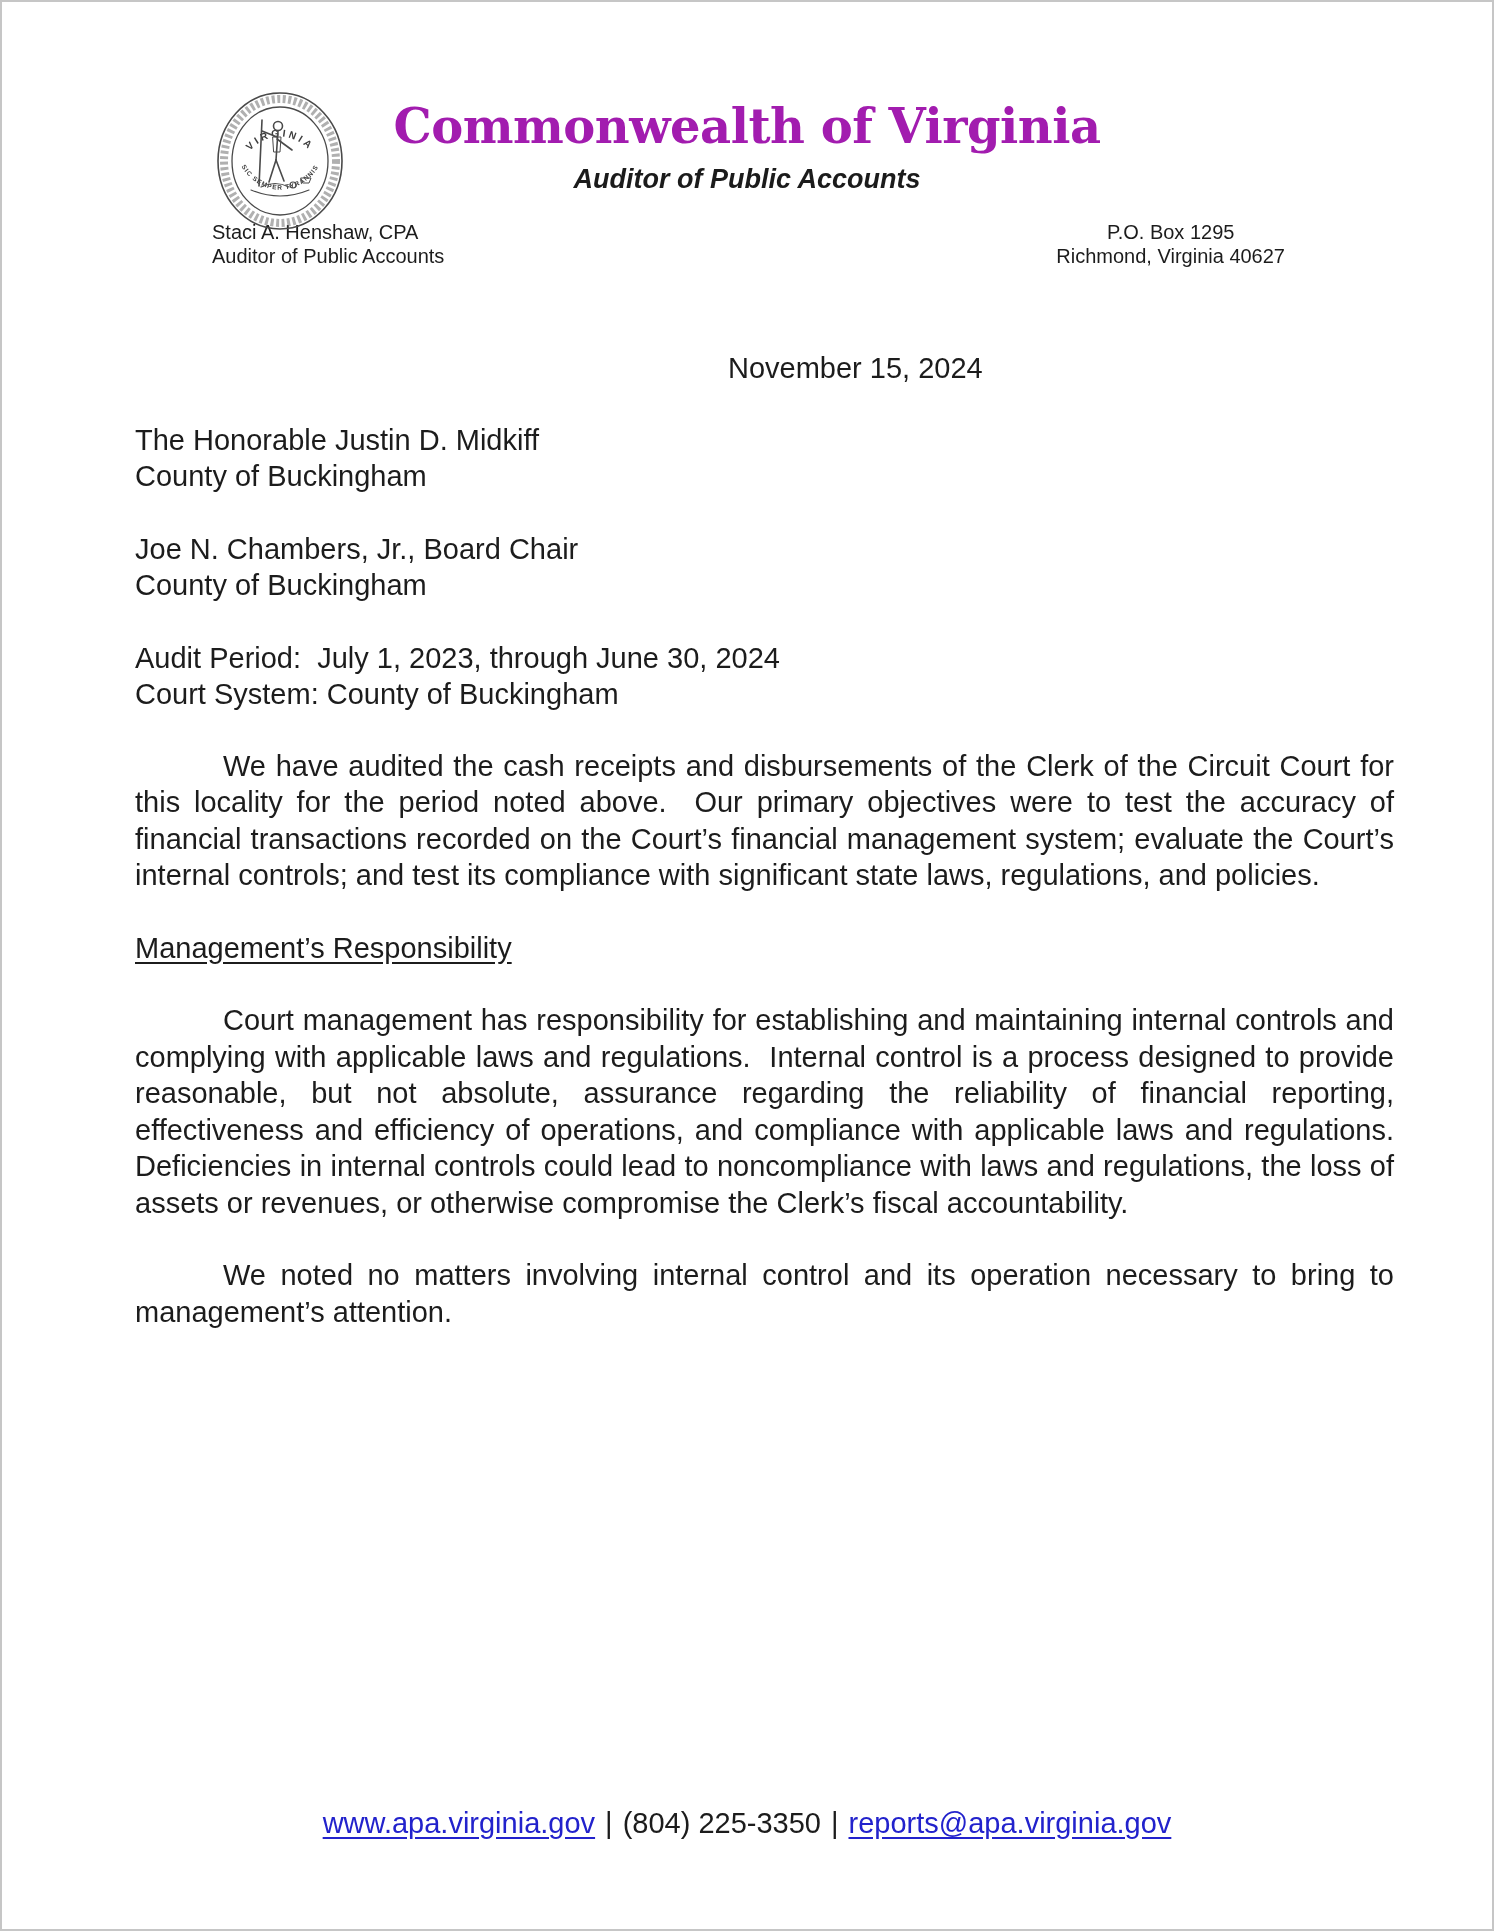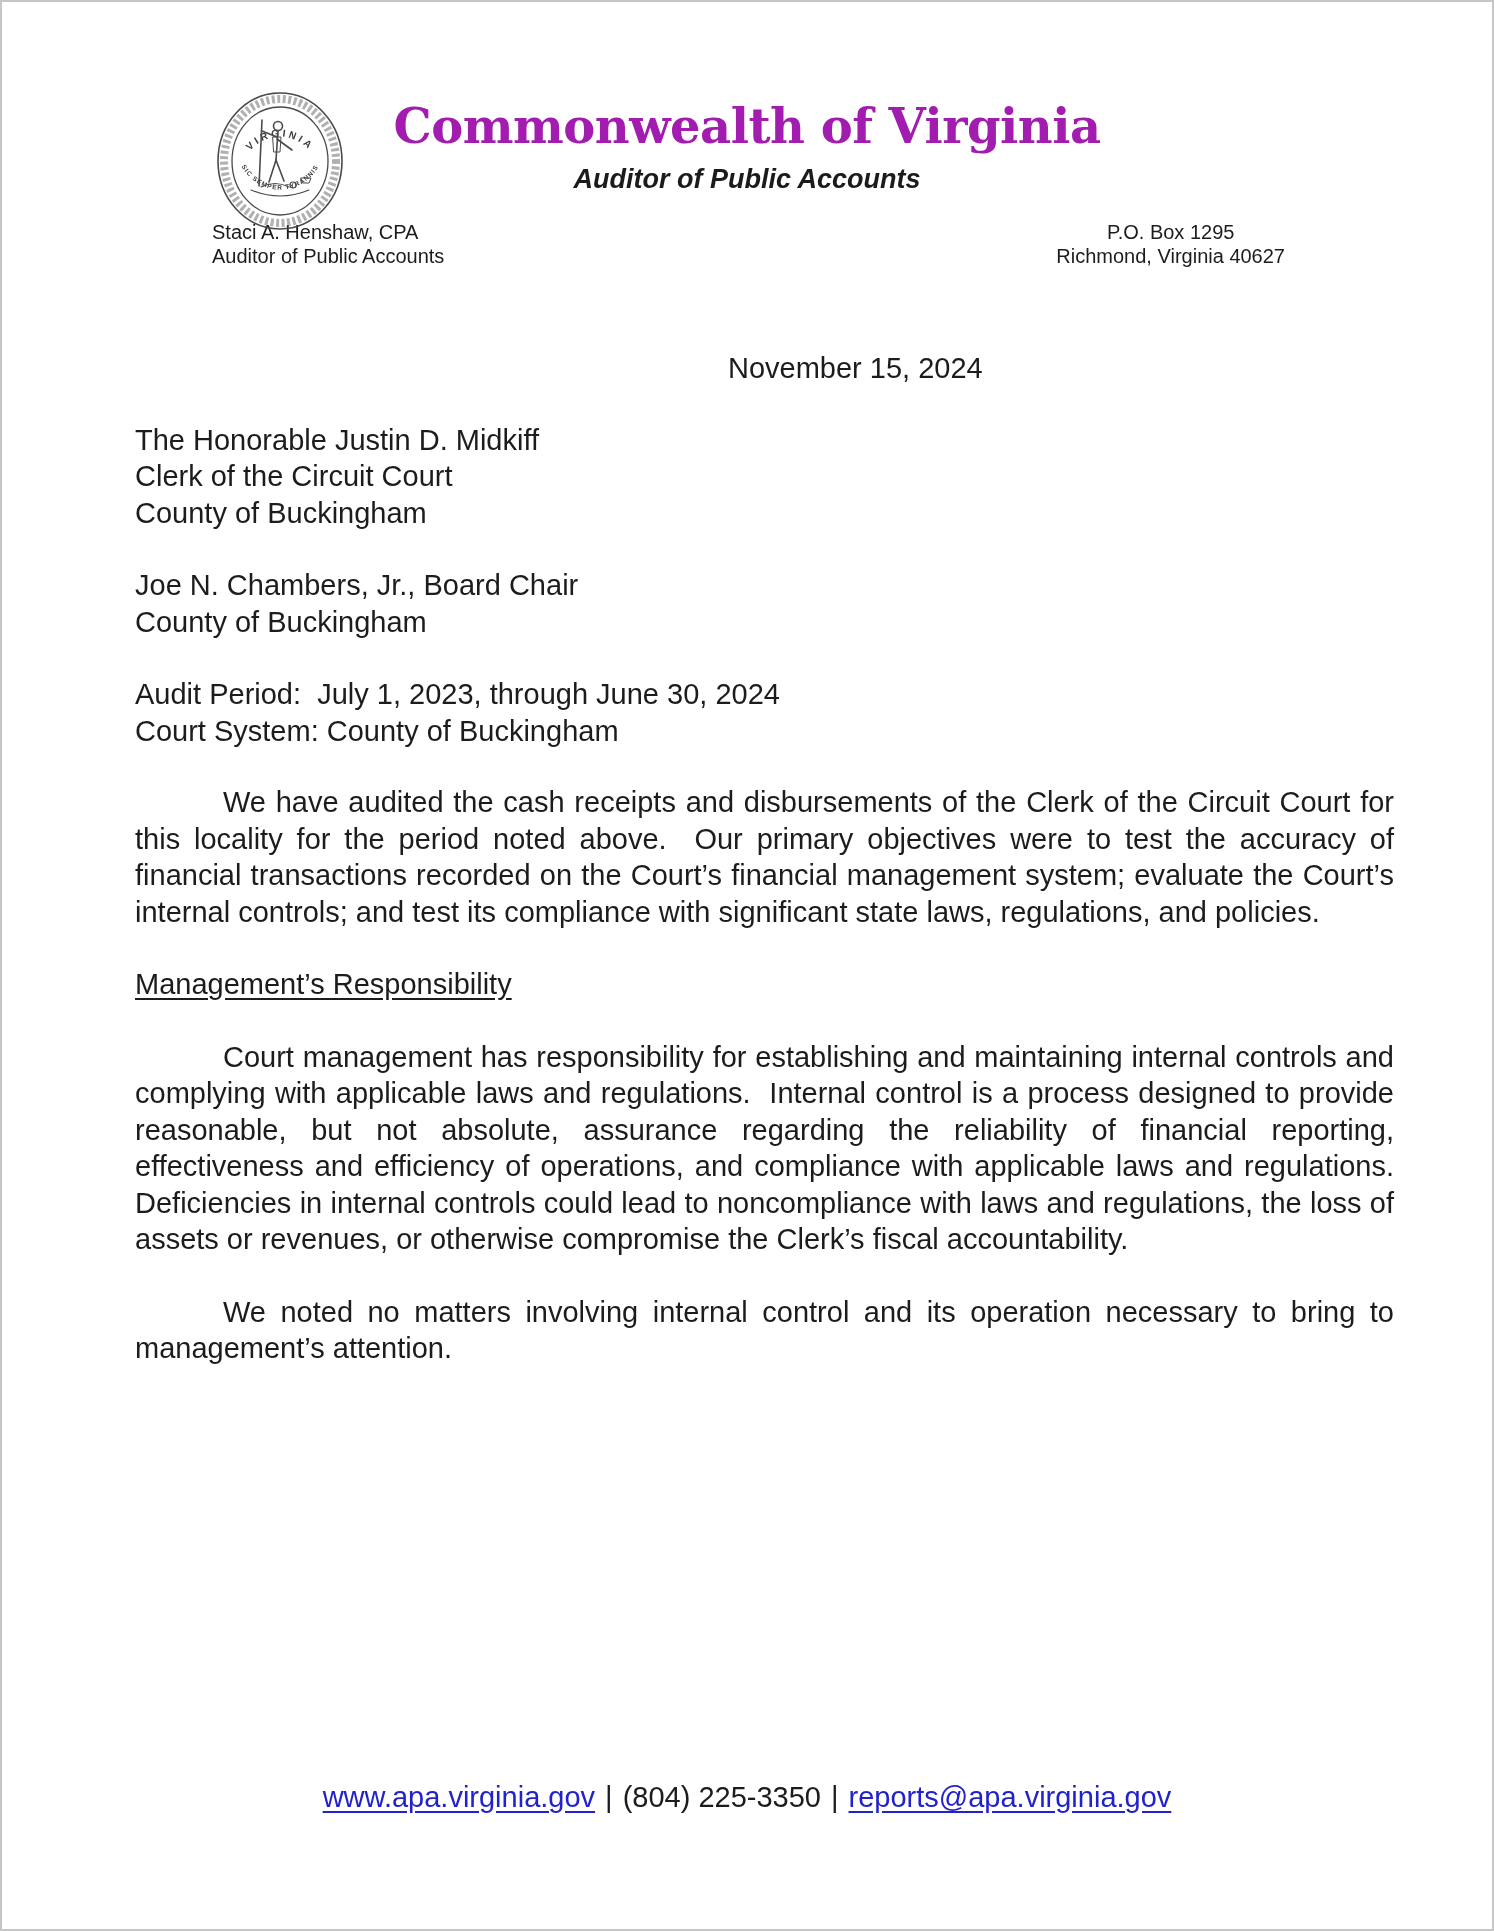--- a/index.html
+++ b/index.html
@@ -69,21 +69,21 @@
     white-space: pre-wrap;
   }
   .pre { white-space: pre-wrap; }
 
   .section-heading { text-decoration: underline; text-underline-offset: 4px; }
 
   
   .page-footer {
     position: absolute;
     left: 0;
-    bottom: 114px;
+    bottom: 88px;
     width: 100%;
     text-align: center;
     font-size: 29px;
     line-height: 36px;
   }
   .link {
     color: #2222cc;
     text-decoration: underline;
     text-underline-offset: 4px;
     cursor: pointer;
@@ -147,21 +147,20 @@
       </div>
     </div>
   </header>
 
   <main class="content">
 
     <div class="date-line">November 15, 2024</div>
 
     <div class="gap-2">
       <div>The Honorable Justin D. Midkiff</div>
-      <div>Clerk of the Circuit Court</div>
       <div>County of Buckingham</div>
     </div>
 
     <div class="gap-1">
       <div>Joe N. Chambers, Jr., Board Chair</div>
       <div>County of Buckingham</div>
     </div>
 
     <div class="gap-1">
       <div class="pre">Audit Period:  July 1, 2023, through June 30, 2024</div>

